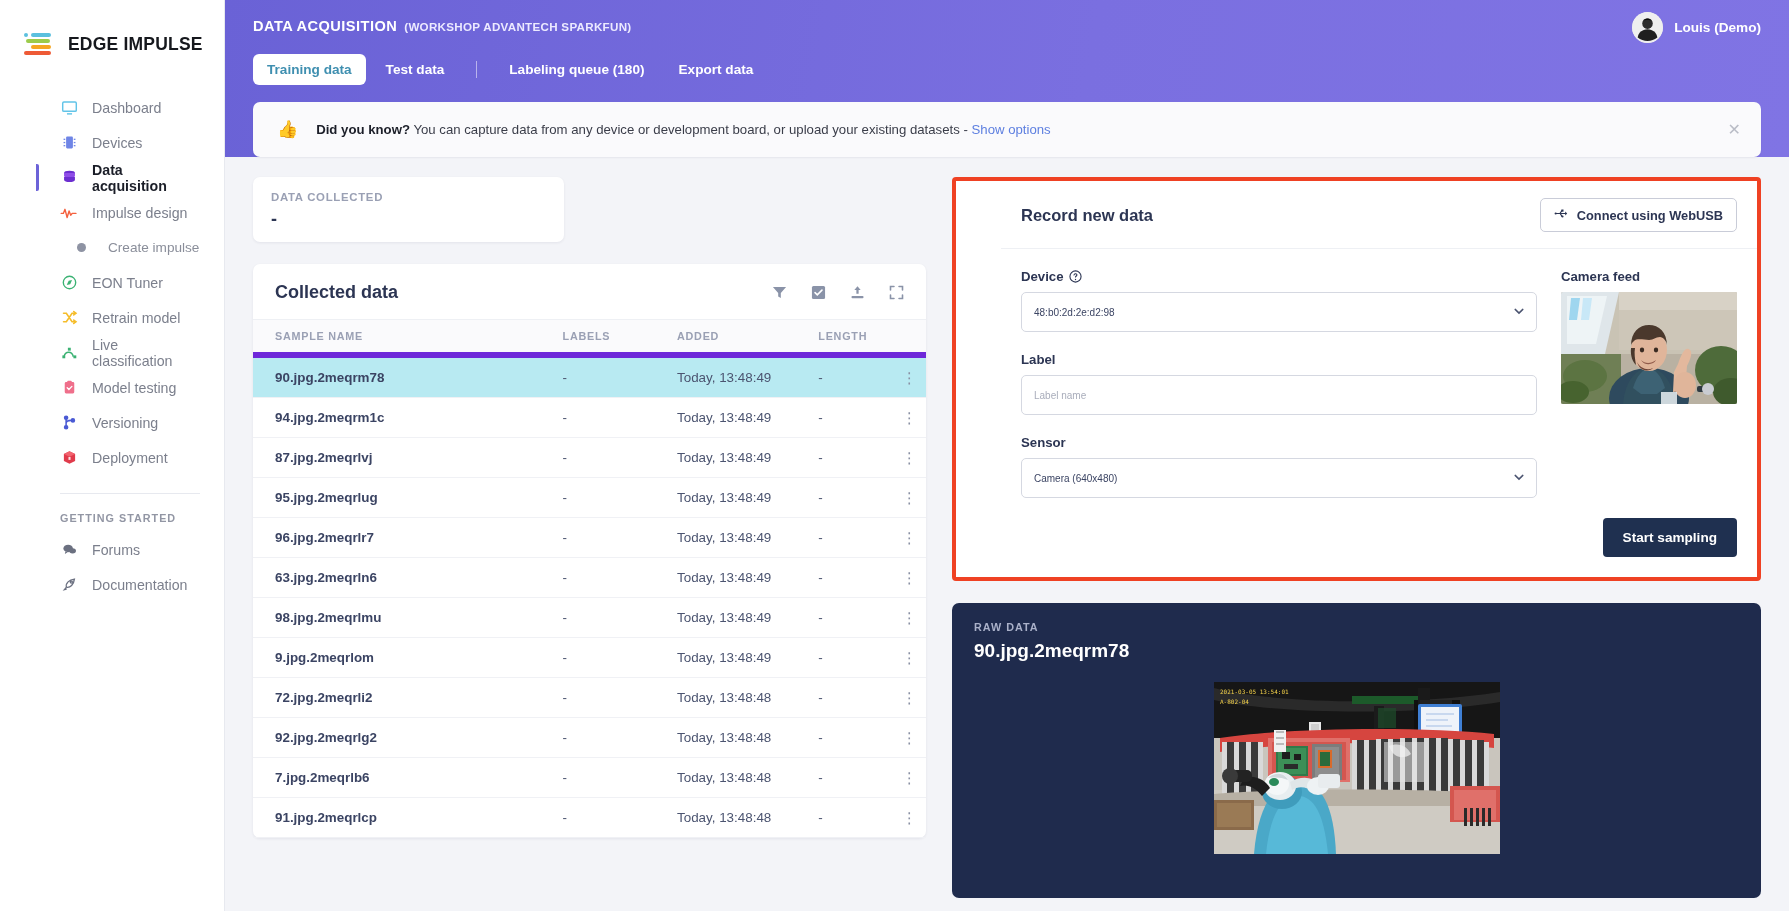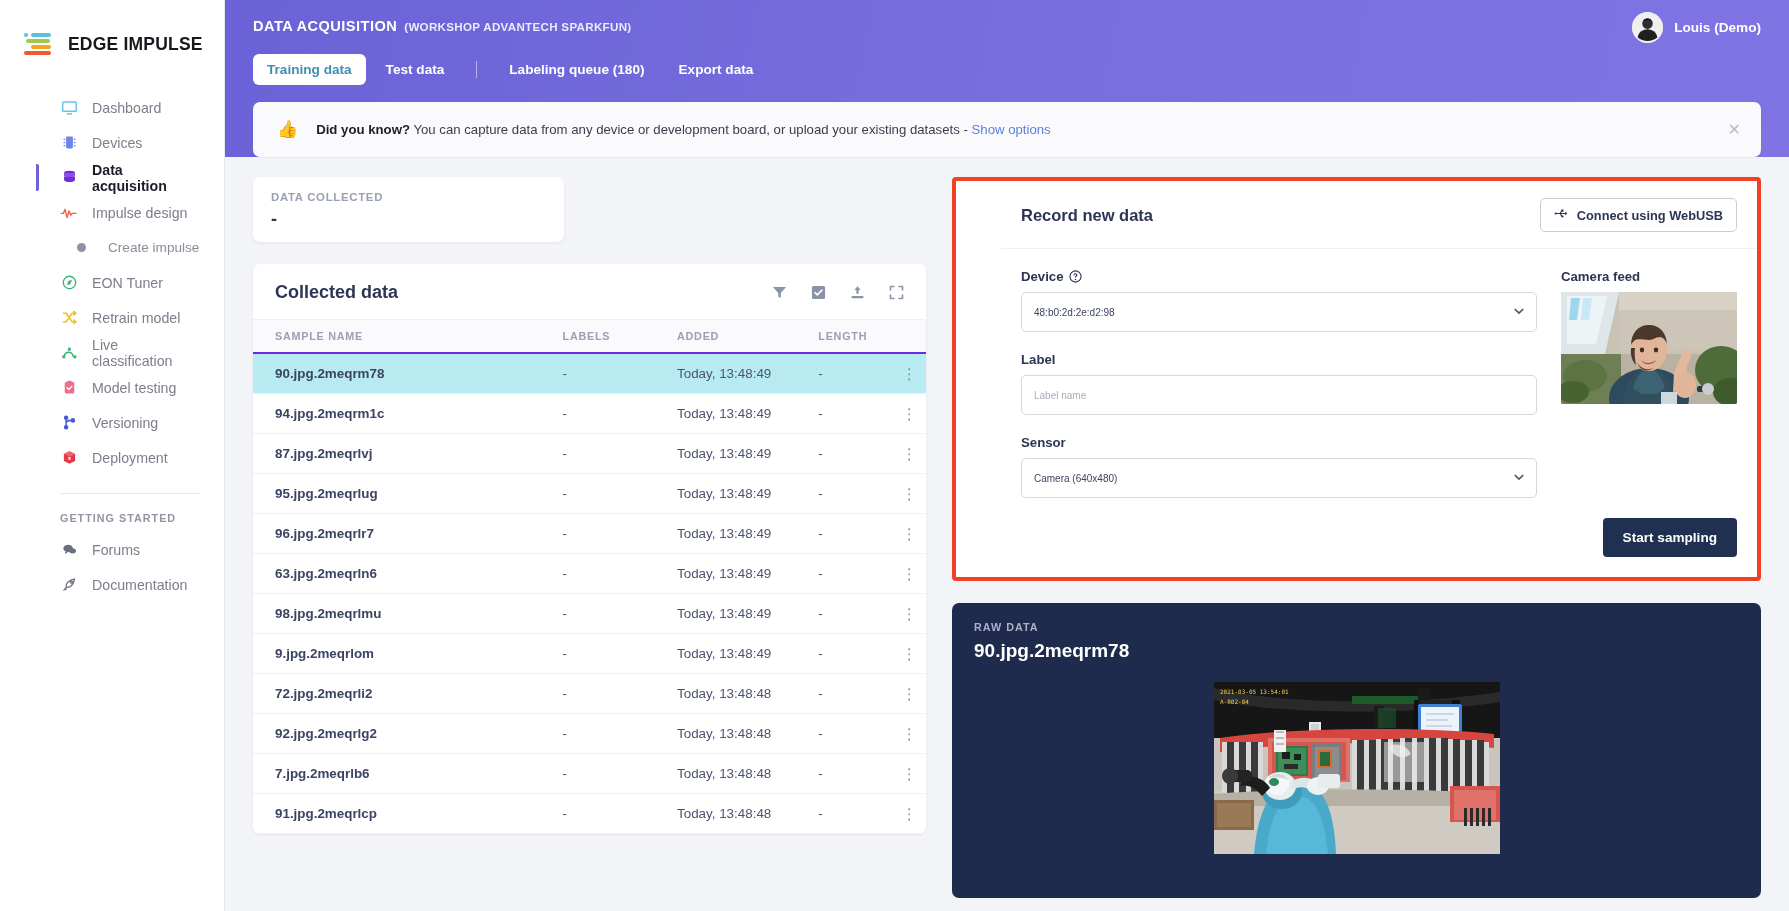--- a/index.html
+++ b/index.html
@@ -103,21 +103,21 @@
     padding: 18px 22px 16px 22px;
   }
   .tbl-title { font-size: 18px; font-weight: 700; color: #2c3553; }
   .tbl-tools { display: flex; align-items: center; gap: 24px; }
   .tool { cursor: pointer; display: flex; align-items: center; }
 
   table { width: 100%; border-collapse: collapse; }
   thead th {
     text-align: left; font-size: 10.8px; font-weight: 600; letter-spacing: .75px;
     color: #9aa0b4; padding: 10px 0 10px 0; background: #fafafc;
-    border-top: 1px solid #eef0f4; border-bottom: 2px solid #6d28d9;
+    border-top: 1px solid #eef0f4; border-bottom: 6px solid #6d28d9;
   }
   thead th:first-child { padding-left: 22px; }
   tbody td {
     font-size: 13.4px; color: #4b5470; padding: 12px 0;
     border-bottom: 1px solid #f0f1f5;
   }
   tbody td:first-child { padding-left: 22px; font-weight: 600; color: #3b4463; }
   tbody tr.sel td { background: #b8eaf2; }
   .c-name { width: 46%; } .c-lab { width: 17%; } .c-add { width: 21%; } .c-len { width: 11%; } .c-act { width: 5%; }
   .kebab { color: #8a90a3; font-size: 15px; letter-spacing: 0; cursor: pointer; text-align: center; line-height: .9; }

